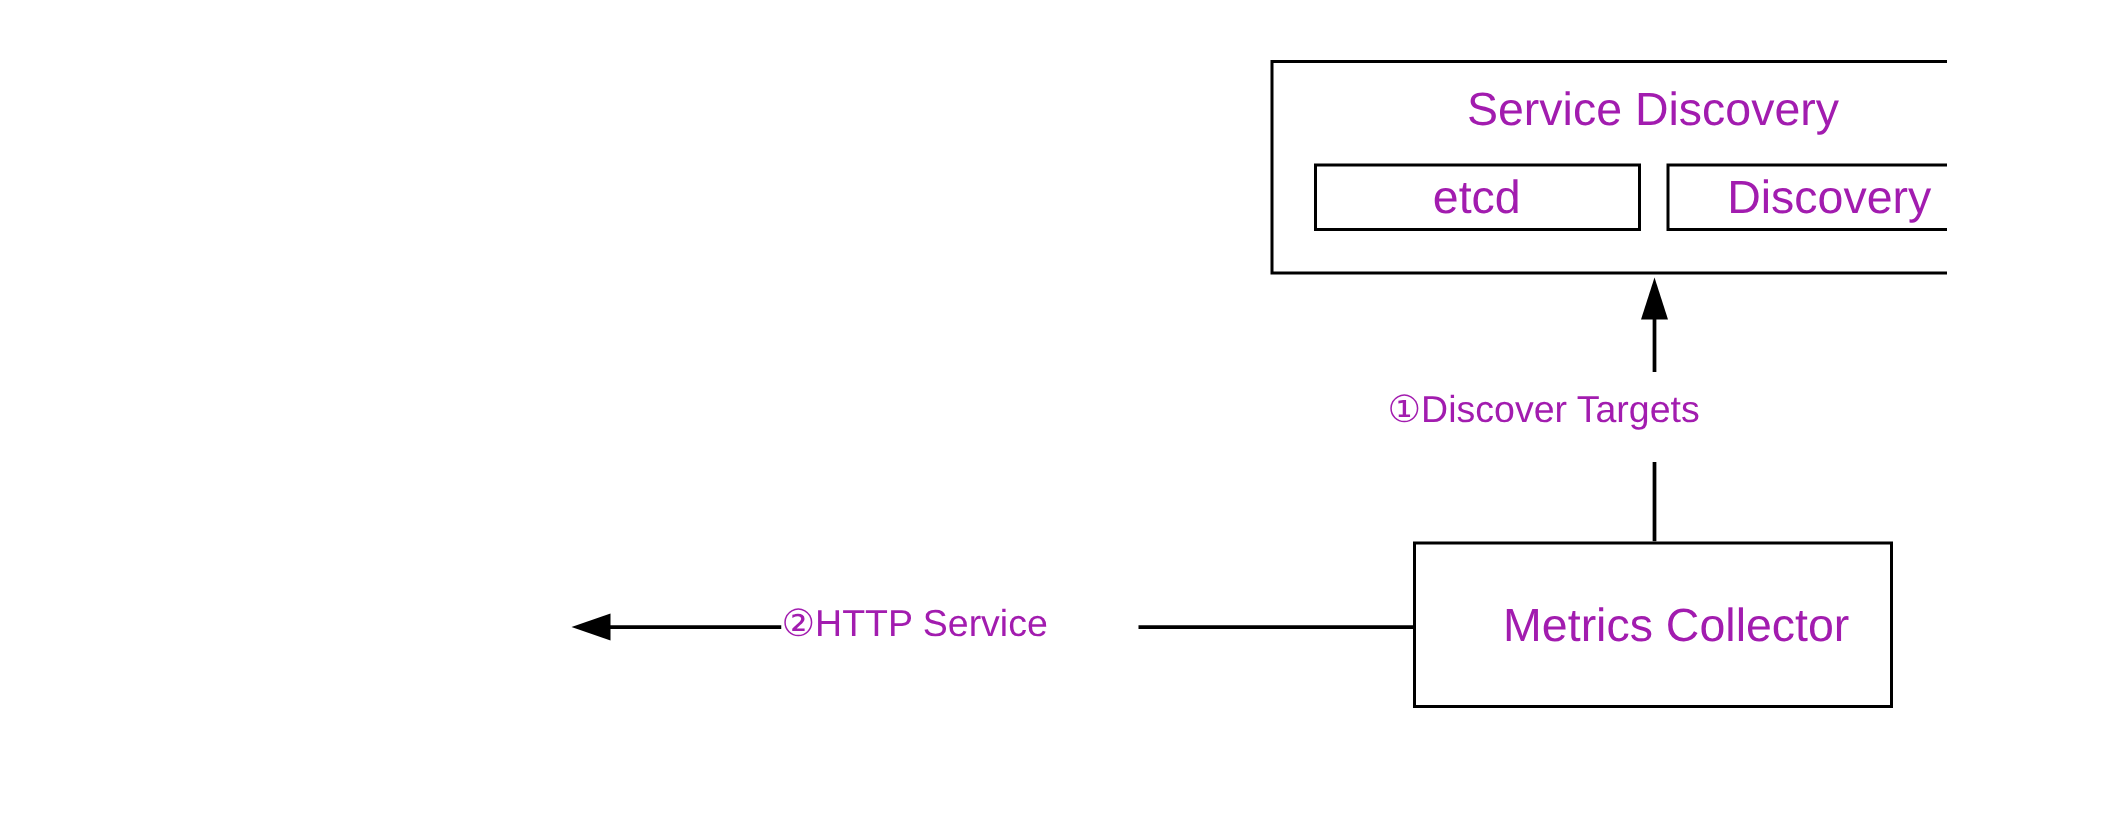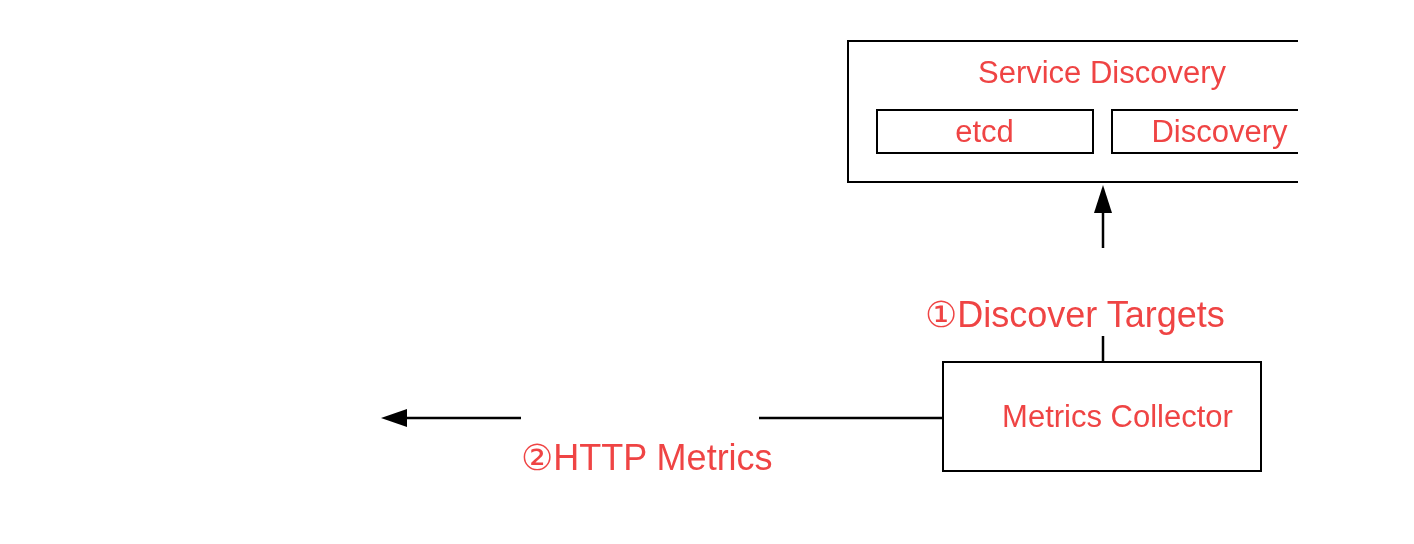--- a/index.html
+++ b/index.html
@@ -6,21 +6,21 @@
     margin: 0;
     padding: 0;
     background: #ffffff;
   }
   .canvas {
     position: relative;
     width: 1298px;
     height: 544px;
     background: #ffffff;
     font-family: "Liberation Sans", "DejaVu Sans", sans-serif;
-    color: #ef4444;
+    color: #a21caf;
     overflow: hidden;
     border-radius: 17px;
   }
   .connectors {
     position: absolute;
     left: 0;
     top: 0;
     width: 1414px;
     height: 544px;
     pointer-events: none;
@@ -96,24 +96,23 @@
   }
   .caption {
     position: absolute;
     left: 80px;
     top: 478px;
     font-size: 32px;
     white-space: nowrap;
   }
   .edge-label {
     position: absolute;
-    font-size: 36px;
+    font-size: 25px;
     white-space: nowrap;
     background: #ffffff;
-    margin-top: 36px;
   }
   .edge-label.discover {
     left: 925px;
     top: 258px;
   }
   .edge-label.http {
     left: 521px;
     top: 401px;
   }
 </style>
@@ -146,15 +145,15 @@
   </div>
 
 
 
   <div class="box metrics-collector-box">
     <span>Metrics Collector</span>
   </div>
 
   <div class="edge-label discover">①Discover Targets</div>
 
-  <div class="edge-label http">②HTTP Metrics</div>
+  <div class="edge-label http">②HTTP Service</div>
 
 </div>
 
 </body></html>

